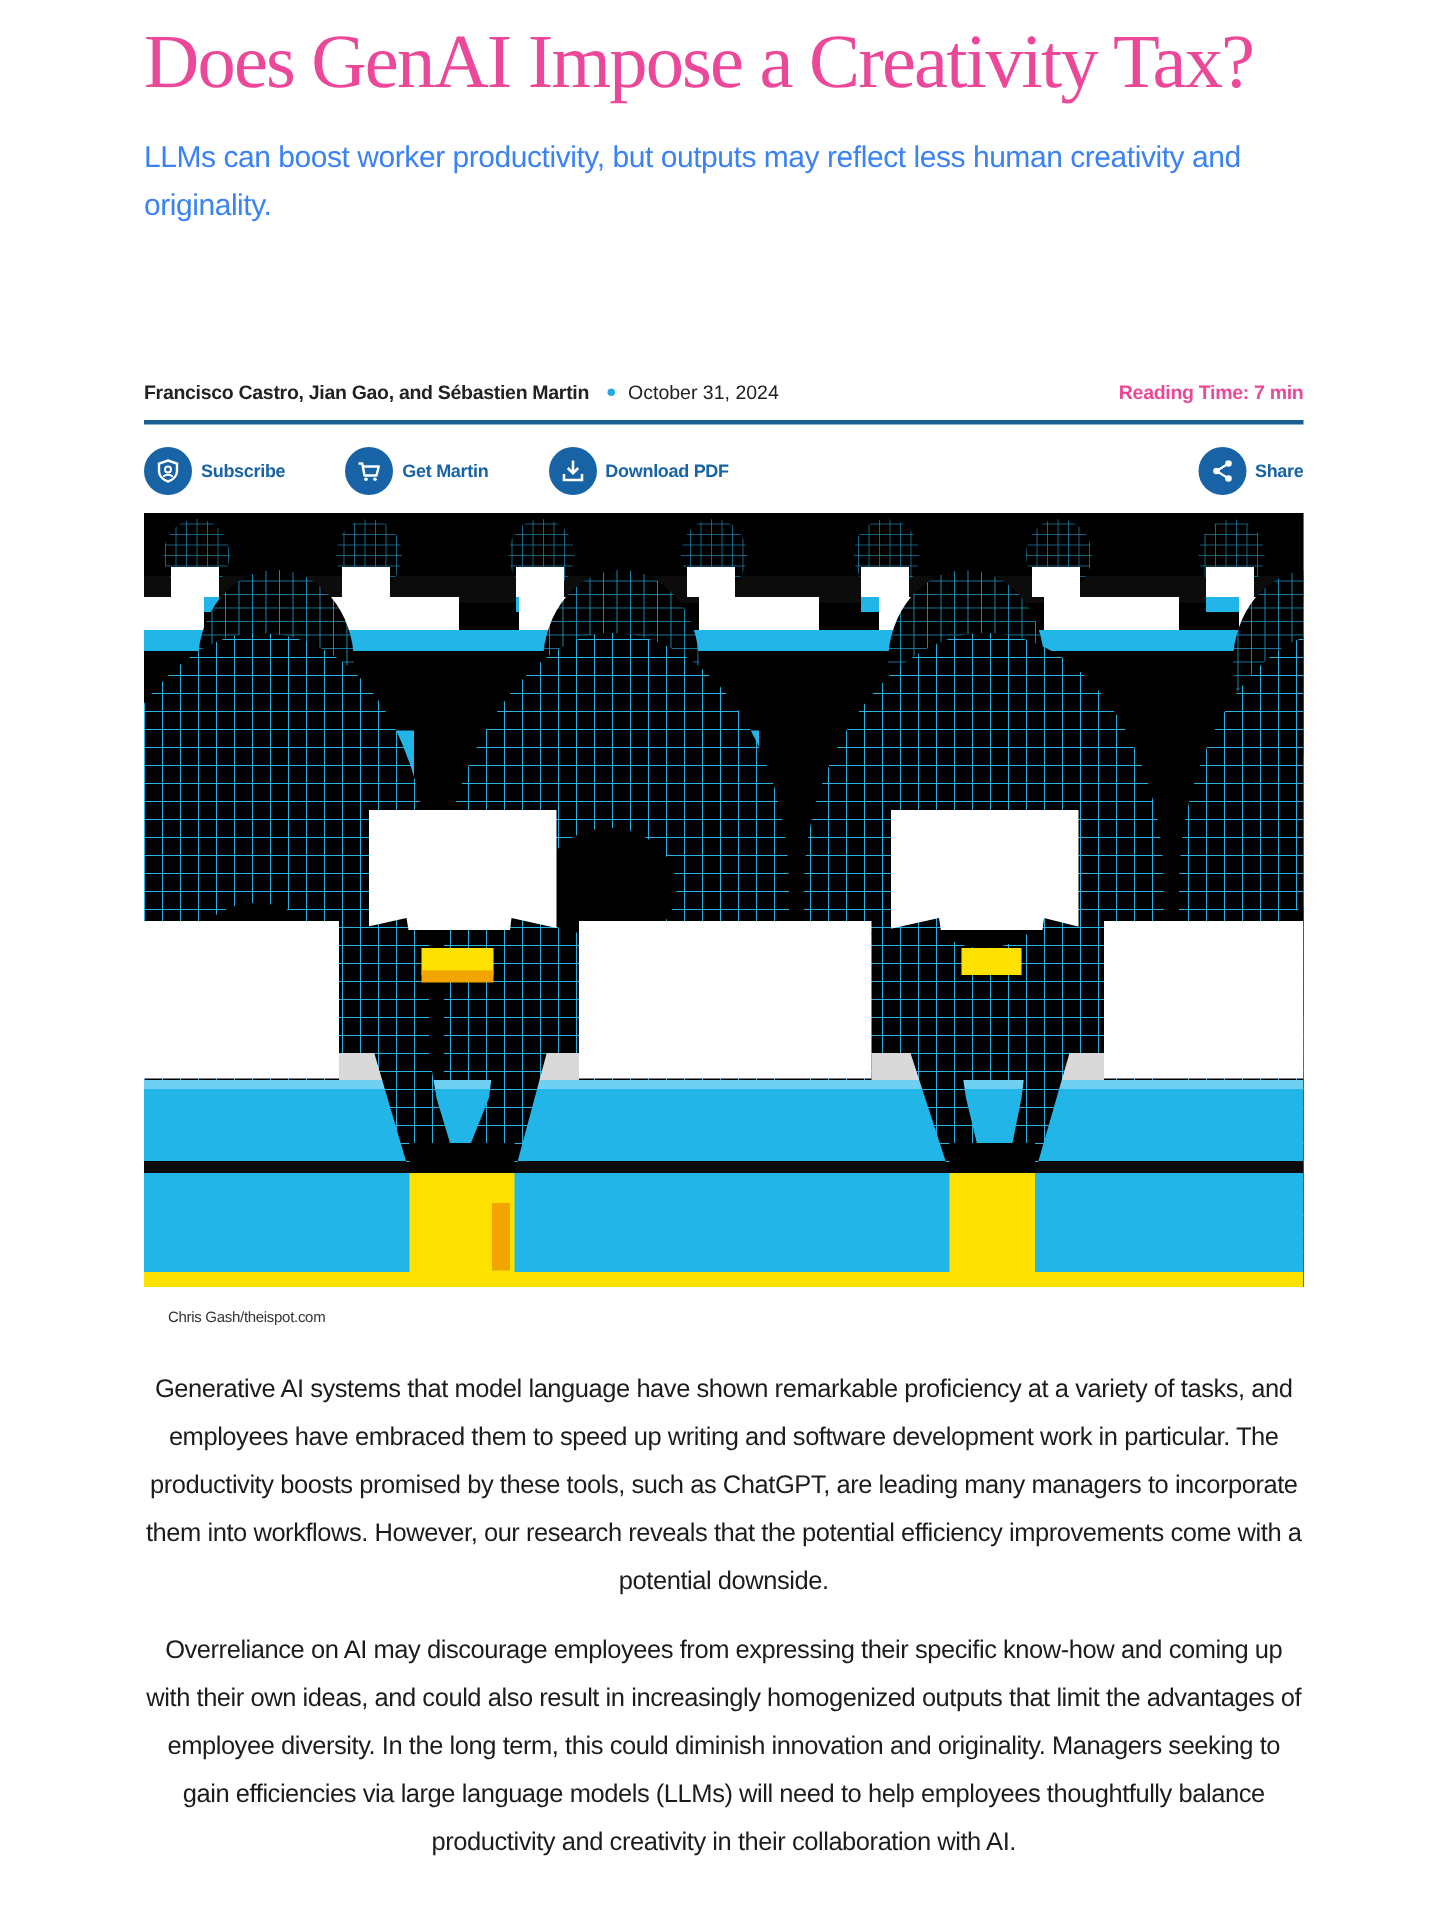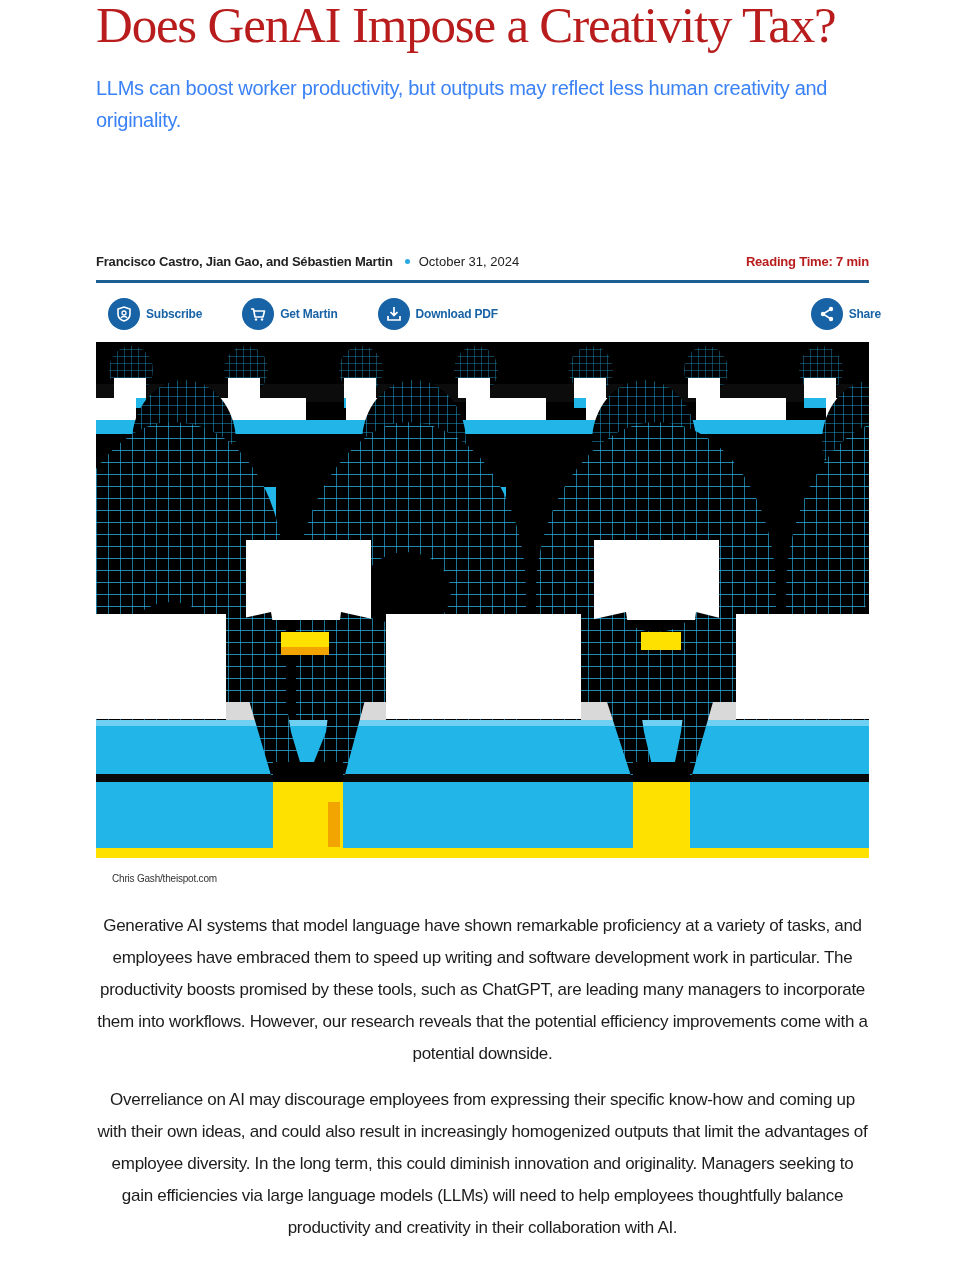--- a/index.html
+++ b/index.html
@@ -5,40 +5,41 @@
   * { box-sizing: border-box; margin: 0; padding: 0; }
   html, body { width: 960px; height: 1280px; background: #ffffff; overflow: hidden; }
   body { position: relative; color: #1a1a1a; font-family: "Liberation Sans", sans-serif; }
   .wrap { position: absolute; left: 96px; top: 0; width: 773px; }
   h1.title {
     font-family: "Liberation Serif", "DejaVu Serif", serif;
     font-weight: normal;
     font-size: 51px;
     line-height: 50px;
     letter-spacing: -1.2px;
-    color: #b91c1c;
+    color: #ec4899;
+    margin-top: 17px;
   }
   .dek {
     margin-top: 22px;
     font-size: 20px;
     line-height: 32px;
     color: #3b82f6;
     letter-spacing: -0.3px;
     width: 760px;
   }
   .byline-row {
     position: absolute; top: 250px; left: 0; width: 773px; height: 22px;
     display: flex; align-items: center; font-size: 13px;
   }
   .authors { font-weight: bold; color: #222; letter-spacing: -0.2px; }
   .dot { display: inline-block; width: 5px; height: 5px; border-radius: 50%; background: #29a9e0; margin: 0 9px 0 12px; }
   .date { color: #222; }
-  .reading { margin-left: auto; color: #b91c1c; font-weight: bold; letter-spacing: -0.2px; text-align: right; }
+  .reading { margin-left: auto; color: #ec4899; font-weight: bold; letter-spacing: -0.2px; text-align: right; }
   .rule { position: absolute; top: 280px; left: 0; width: 773px; height: 3px; background: #1c5f92; }
-  .actions { position: absolute; top: 298px; left: 12px; width: 773px; height: 32px; display: flex; align-items: center; }
+  .actions { position: absolute; top: 298px; left: 0; width: 773px; height: 32px; display: flex; align-items: center; }
   .action { display: flex; align-items: center; margin-right: 40px; cursor: pointer; }
   .action .circ { width: 32px; height: 32px; border-radius: 50%; background: #1763a6; display: flex; align-items: center; justify-content: center; margin-right: 6px; }
   .action .lbl { font-size: 12px; font-weight: bold; color: #1763a6; letter-spacing: -0.2px; }
   .action.share { margin-left: auto; margin-right: 0; }
   .hero { position: absolute; top: 342px; left: 0; width: 773px; height: 516px; overflow: hidden; background: #000; }
   .credit { position: absolute; top: 873px; left: 16px; font-size: 10px; color: #333; letter-spacing: -0.2px; }
   .body-text { position: absolute; left: 0; width: 773px; font-size: 17px; line-height: 32px; color: #1c1c1c; letter-spacing: -0.3px; text-align: center; }
   .p1 { top: 910px; }
   .p2 { top: 1084px; }
 </style>

